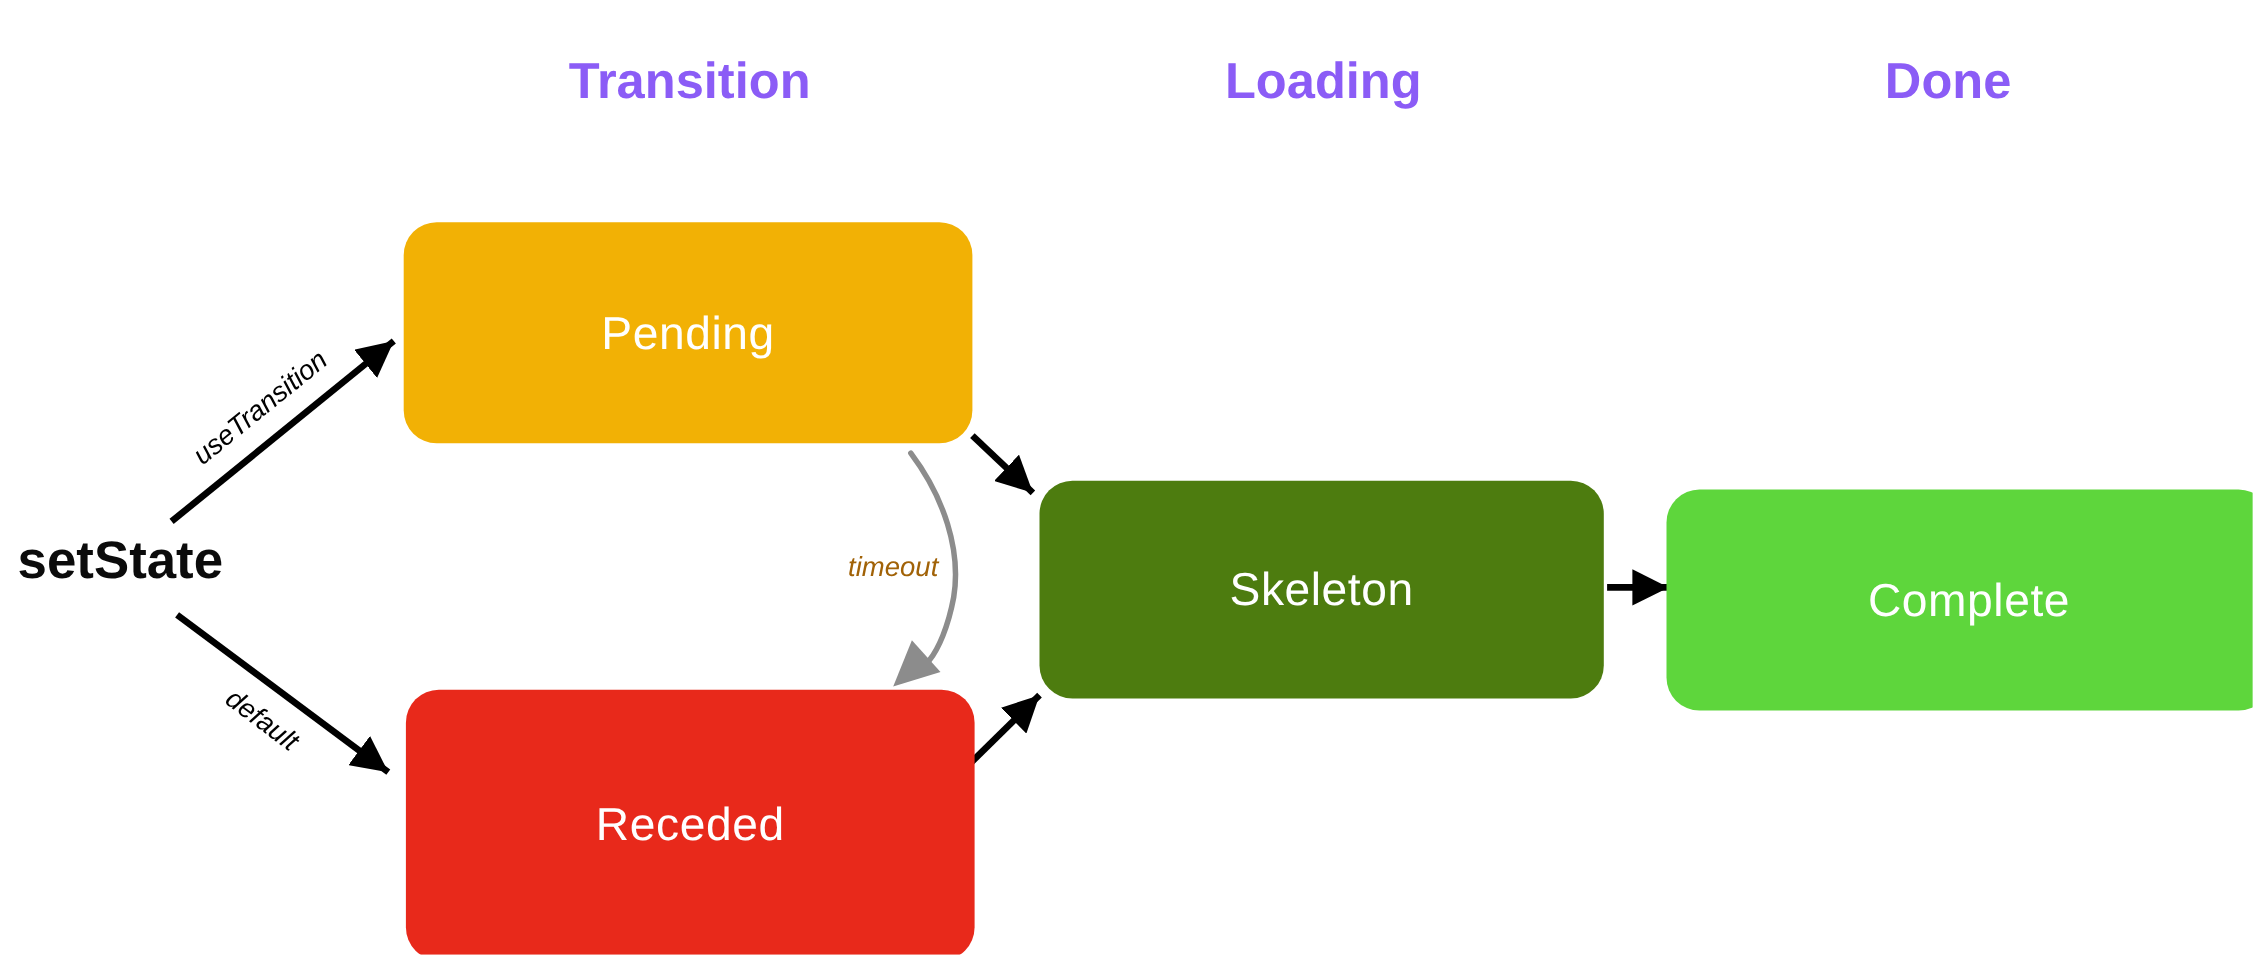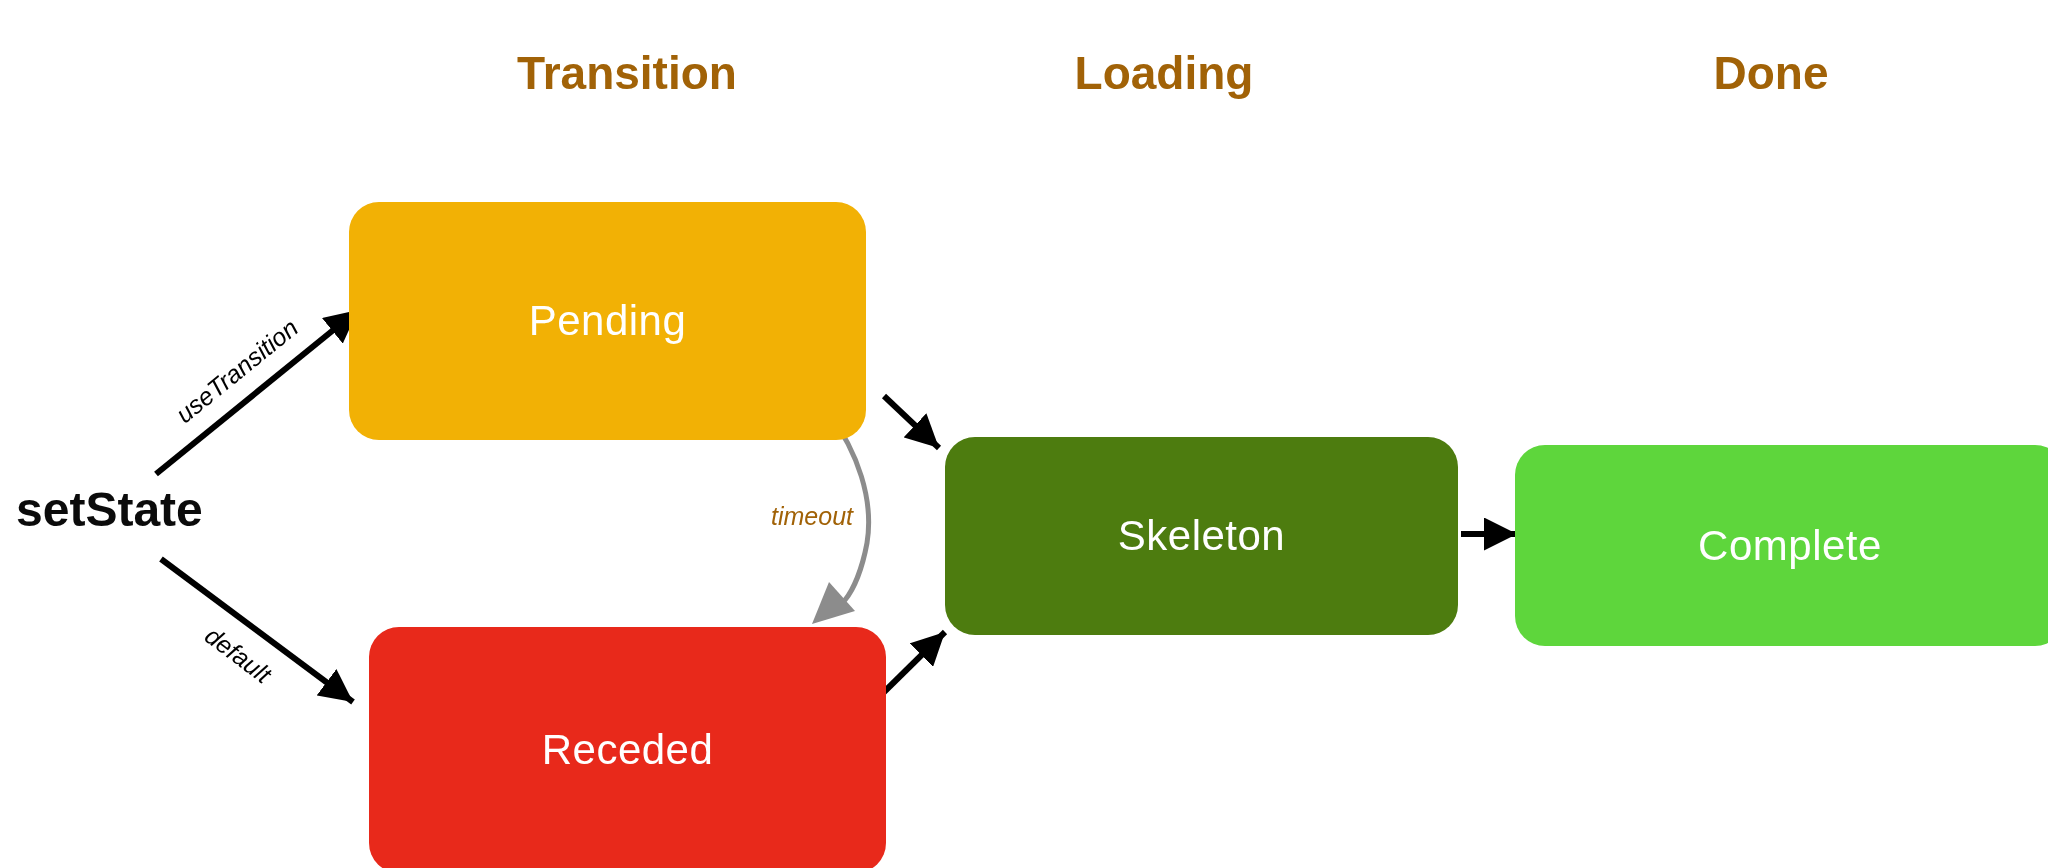--- a/index.html
+++ b/index.html
@@ -9,21 +9,21 @@
     height: 868px;
     background: #ffffff;
     font-family: "Liberation Sans", sans-serif;
     overflow: hidden;
   }
   .col-header {
     position: absolute;
     transform: translateX(-50%);
     font-size: 46px;
     font-weight: bold;
-    color: #a16207;
+    color: #8b5cf6;
     white-space: nowrap;
     top: 50px;
     line-height: 1;
   }
   .source-label {
     position: absolute;
     left: 16px;
     top: 486px;
     font-size: 48px;
     font-weight: bold;
@@ -37,21 +37,21 @@
     display: flex;
     align-items: center;
     justify-content: center;
   }
   .node span {
     font-size: 42px;
     font-weight: normal;
     letter-spacing: 0.5px;
     white-space: nowrap;
   }
-  .node-pending  { left: 349px;  top: 202px; width: 517px; height: 238px; }
+  .node-pending  { left: 367px;  top: 202px; width: 517px; height: 201px; }
   .node-receded  { left: 369px;  top: 627px; width: 517px; height: 246px; }
   .node-skeleton { left: 945px;  top: 437px; width: 513px; height: 198px; }
   .node-complete { left: 1515px; top: 445px; width: 550px; height: 201px; }
   .edges-layer {
     position: absolute;
     left: 0; top: 0;
     width: 2048px;
     height: 868px;
     pointer-events: none;
   }
@@ -74,21 +74,21 @@
     left: 812px; top: 516px;
     transform: translate(-50%, -50%);
   }
 </style>
 </head>
 <body>
 
 <div class="canvas">
 
   <div class="col-header" style="left:627px">Transition</div>
-  <div class="col-header" style="left:1164px">Loading</div>
+  <div class="col-header" style="left:1203px">Loading</div>
   <div class="col-header" style="left:1771px">Done</div>
 
   <div class="source-label" style="color: rgb(11, 11, 11);">setState</div>
 
   <svg class="edges-layer" viewBox="0 0 2048 868">
     <defs>
       <marker id="arrowhead" viewBox="0 0 10 10" refX="10" refY="5" markerWidth="5.5" markerHeight="5.5" orient="auto-start-reverse">
         <path d="M0,0 L10,5 L0,10 z" fill="#000000"></path>
       </marker>
     </defs>

